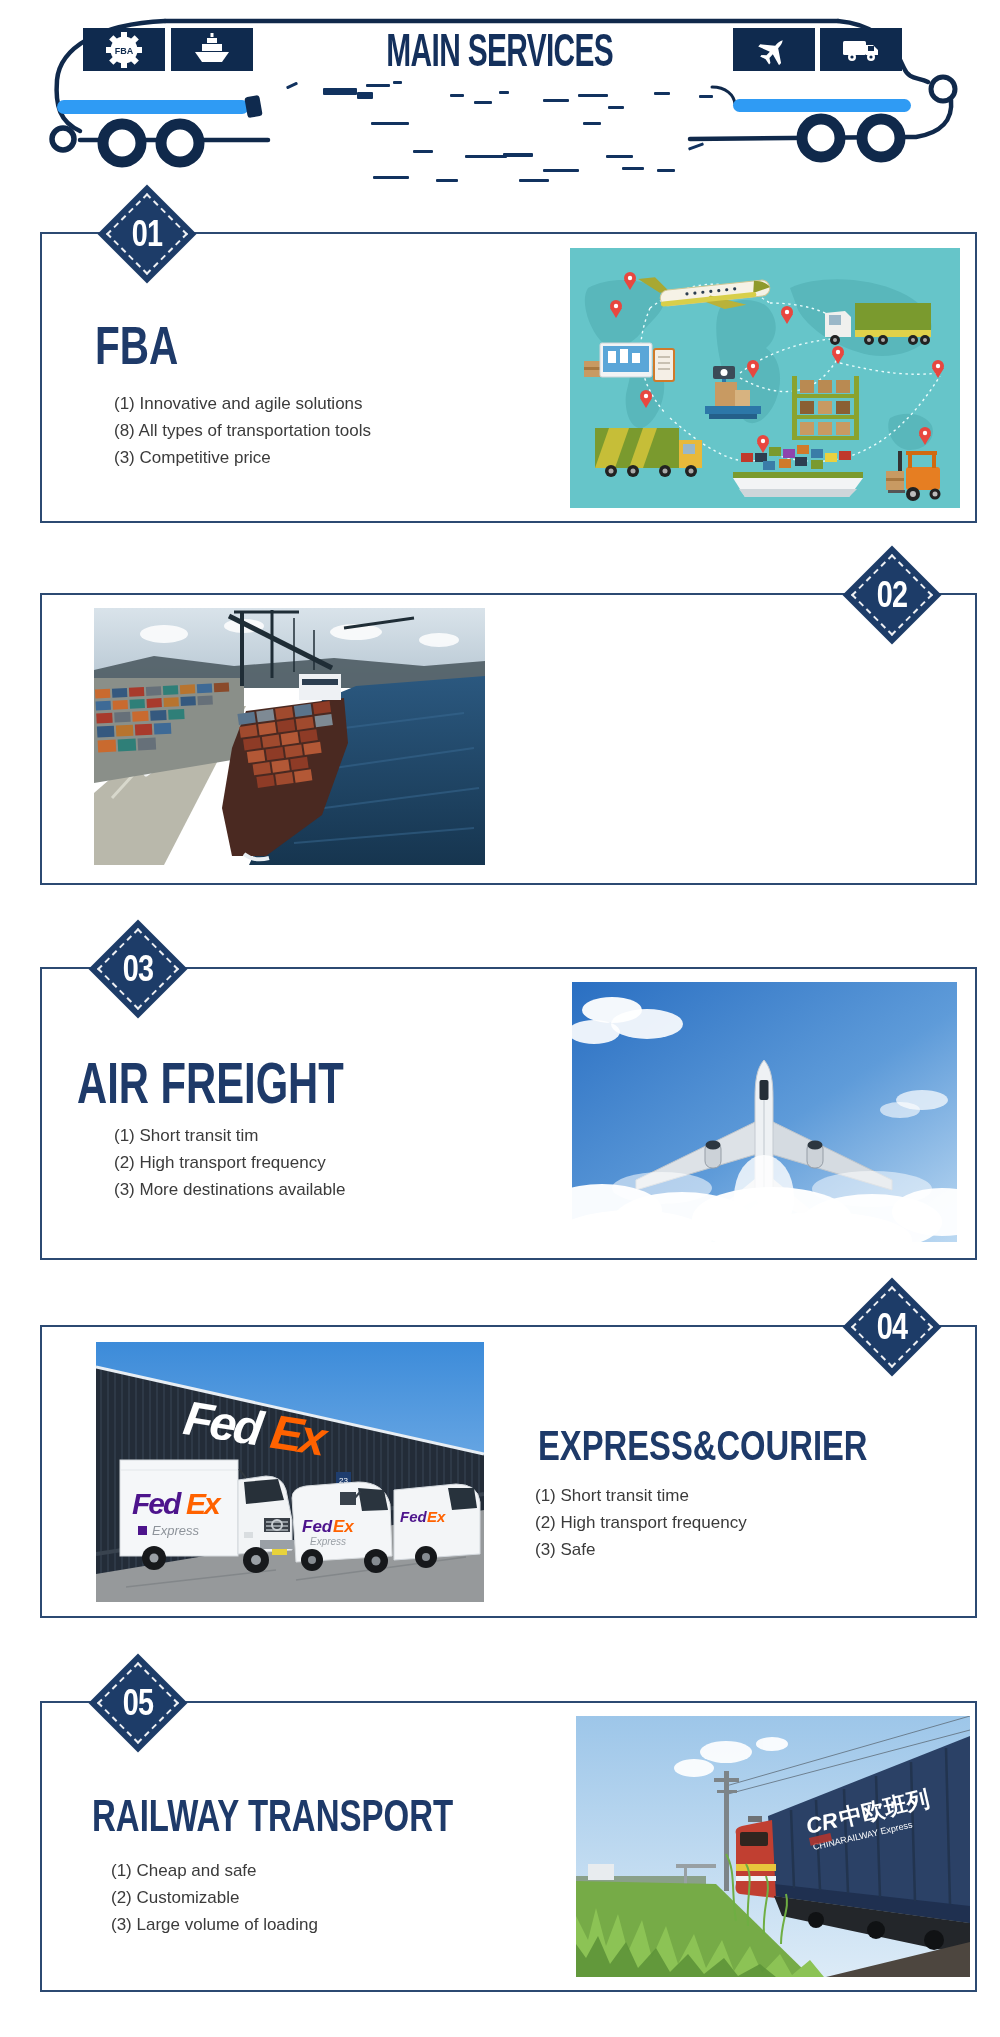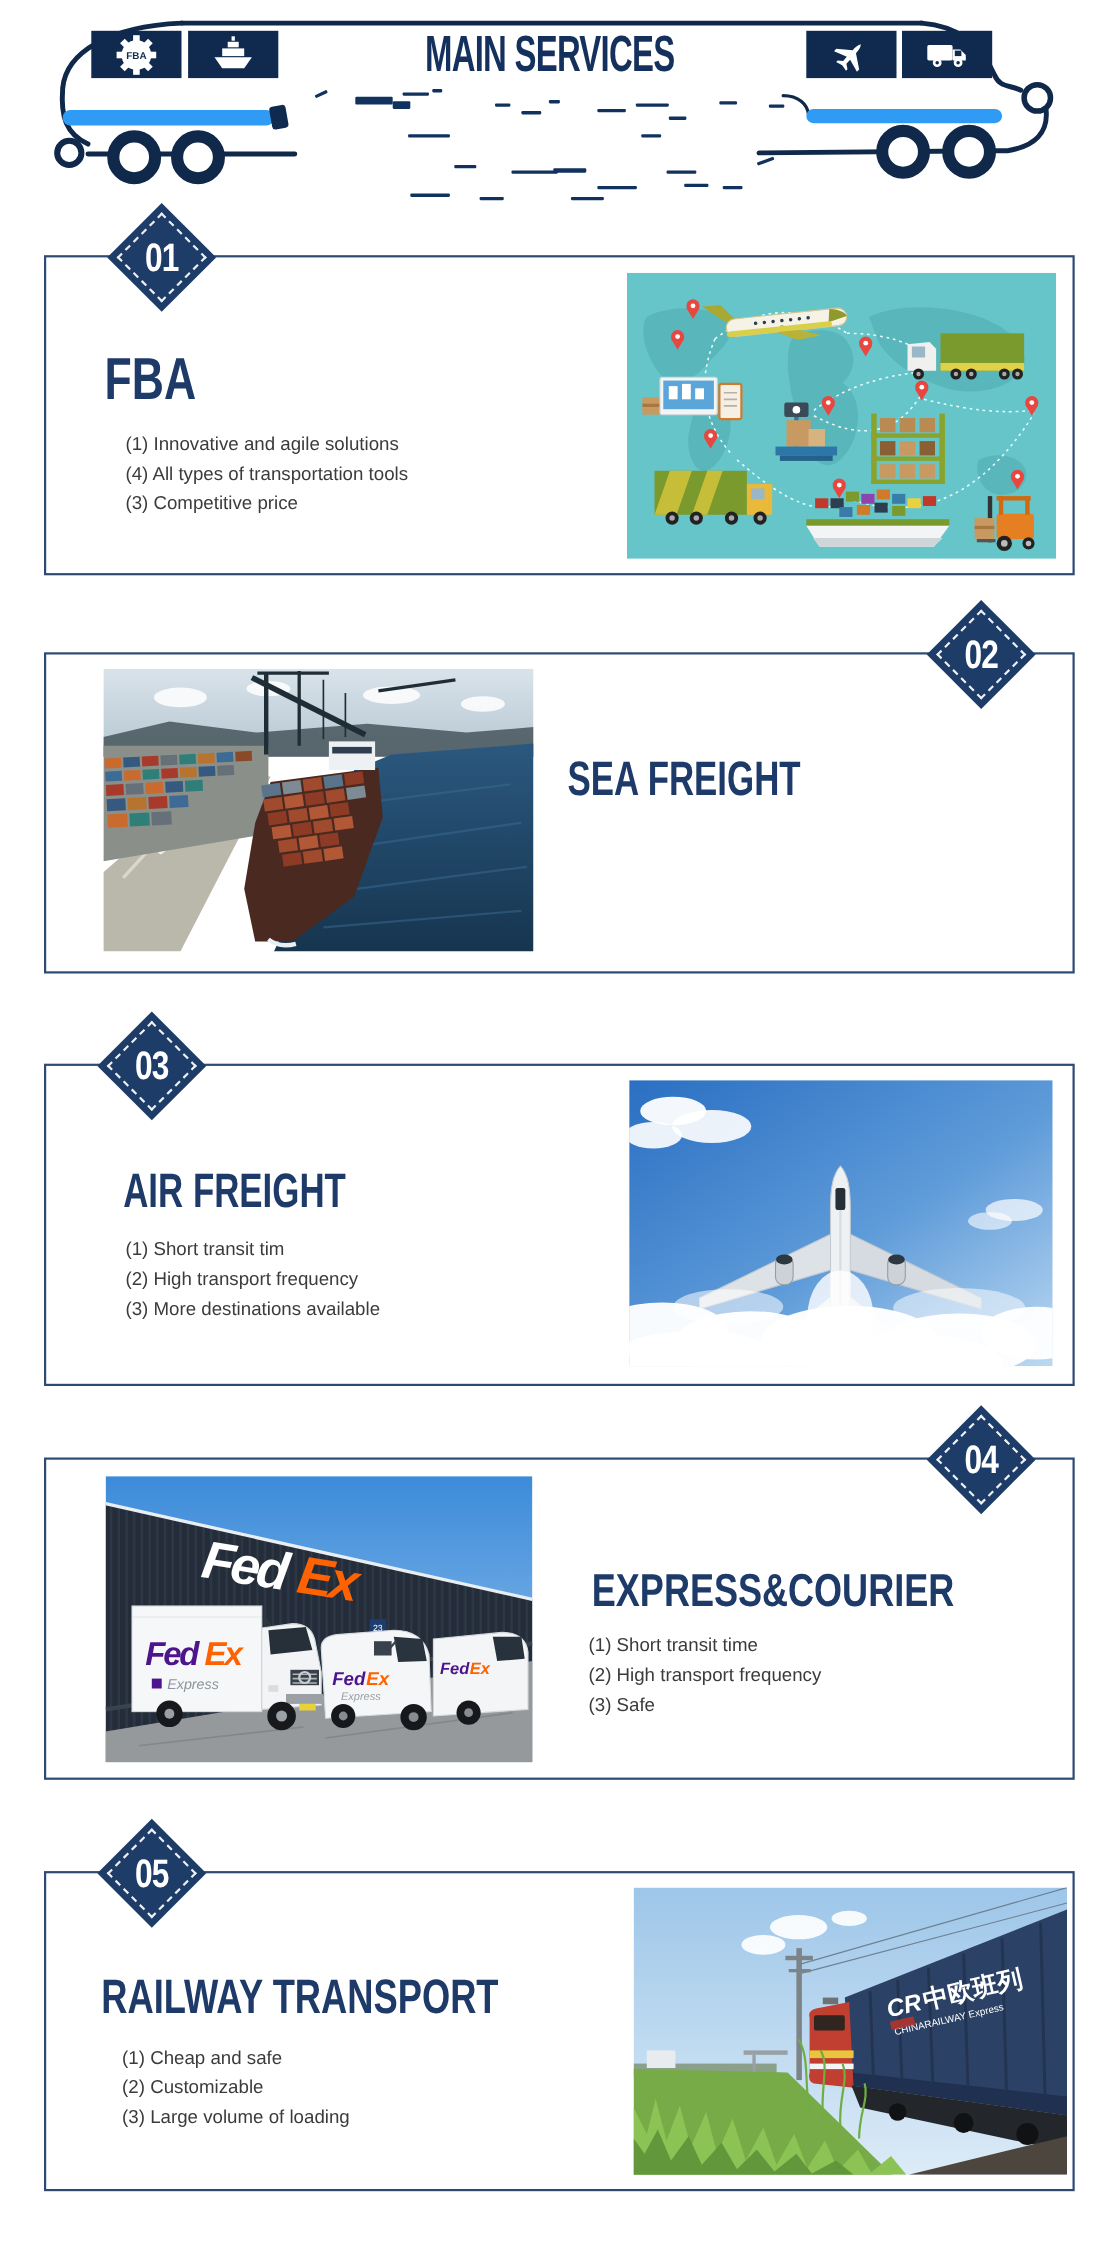--- a/index.html
+++ b/index.html
@@ -138,21 +138,21 @@
 
   <section class="card" style="top:232px;height:291px">
     <div class="badge" style="left:70px;top:-35px">
       <span class="num">01</span>
       </div>
   </section>
   <h2 class="h2" style="left:95px;top:318px;font-size:54px;line-height:54px">
     <span style="transform:scale(.75,1)">FBA</span></h2>
   <div class="list" style="left:95px;top:390px;line-height:27px">
     <div class="li">(1) Innovative and agile solutions</div>
-    <div class="li">(4) All types of transportation tools</div>
+    <div class="li">(8) All types of transportation tools</div>
     <div class="li">(3) Competitive price</div>
   </div>
   <svg class="art" style="left:570px;top:248px" width="390" height="260" viewBox="0 0 390 260">
     <rect width="390" height="260" fill="#66c5c9"></rect>
     <g fill="#58b6ba" opacity=".9">
       <path d="M18,40 C40,28 78,30 92,44 C100,60 84,70 70,86 C58,100 40,104 30,92 C18,78 10,52 18,40 Z"></path>
       <path d="M62,120 C76,112 92,118 94,134 C96,154 84,176 72,180 C60,182 54,162 56,146 Z"></path>
       <path d="M150,60 C166,48 192,50 200,62 C210,76 206,92 196,100 C210,110 214,130 206,152 C198,172 182,182 172,170 C160,154 154,130 150,112 C146,92 144,72 150,60 Z"></path>
       <path d="M220,40 C250,26 300,30 330,44 C356,56 368,74 358,90 C344,108 310,112 288,104 C262,96 238,80 228,62 Z"></path>
       <path d="M320,170 C336,162 356,166 362,178 C366,190 356,202 340,202 C324,202 314,182 320,170 Z"></path>
@@ -336,22 +336,20 @@
           <circle cx="368" cy="118" r="2.2"></circle>
         </g>
     </g>
   </svg>
 
   <section class="card" style="top:593px;height:292px">
     <div class="badge" style="left:815px;top:-35px">
       <span class="num">02</span>
       </div>
   </section>
-  <h2 class="h2" style="left:516px;top:686px;font-size:44px;line-height:46px">
-    <span style="transform:scale(.72,1)">SEA FREIGHT</span></h2>
   <svg class="art" style="left:94px;top:608px" width="391" height="257" viewBox="0 0 391 257">
     <defs>
       <linearGradient id="skyp" x1="0" y1="0" x2="0" y2="1">
         <stop offset="0" stop-color="#d9e3ea"></stop>
           <stop offset="1" stop-color="#b6c6d2"></stop>
         </linearGradient>
       <linearGradient id="watr" x1="0" y1="0" x2="0" y2="1">
         <stop offset="0" stop-color="#2b587f"></stop>
           <stop offset="1" stop-color="#16354f"></stop>
         </linearGradient>
@@ -469,21 +467,21 @@
         <line x1="220" y1="22" x2="220" y2="62" stroke-width="1.5"></line>
       <line x1="250" y1="20" x2="320" y2="10" stroke-width="3"></line>
     </g>
   </svg>
 
   <section class="card" style="top:967px;height:293px">
     <div class="badge" style="left:61px;top:-35px">
       <span class="num">03</span>
       </div>
   </section>
-  <h2 class="h2" style="left:112px;top:1060px;font-size:44px;line-height:46px">
+  <h2 class="h2" style="left:77px;top:1060px;font-size:58px;line-height:46px">
     <span style="transform:scale(.72,1)">AIR FREIGHT</span></h2>
   <div class="list" style="left:95px;top:1122px;line-height:27px">
     <div class="li">(1) Short transit tim</div>
     <div class="li">(2) High transport frequency</div>
     <div class="li">(3) More destinations available</div>
   </div>
   <svg class="art" style="left:572px;top:982px" width="385" height="260" viewBox="0 0 385 260">
     <defs>
         <linearGradient id="skya" x1="0" y1="0" x2="1" y2="1">
       <stop offset="0" stop-color="#2a6fc2"></stop>

